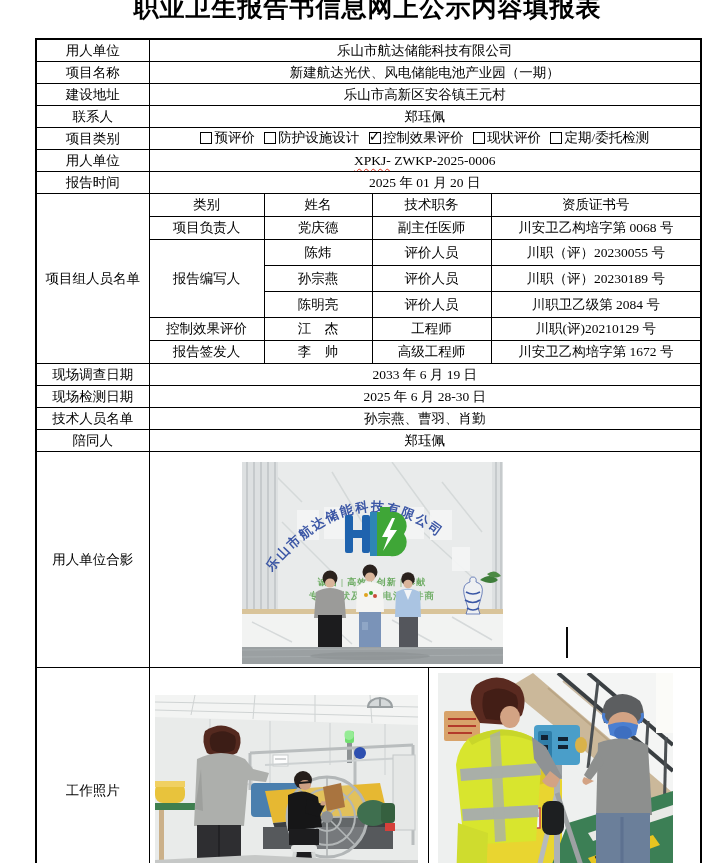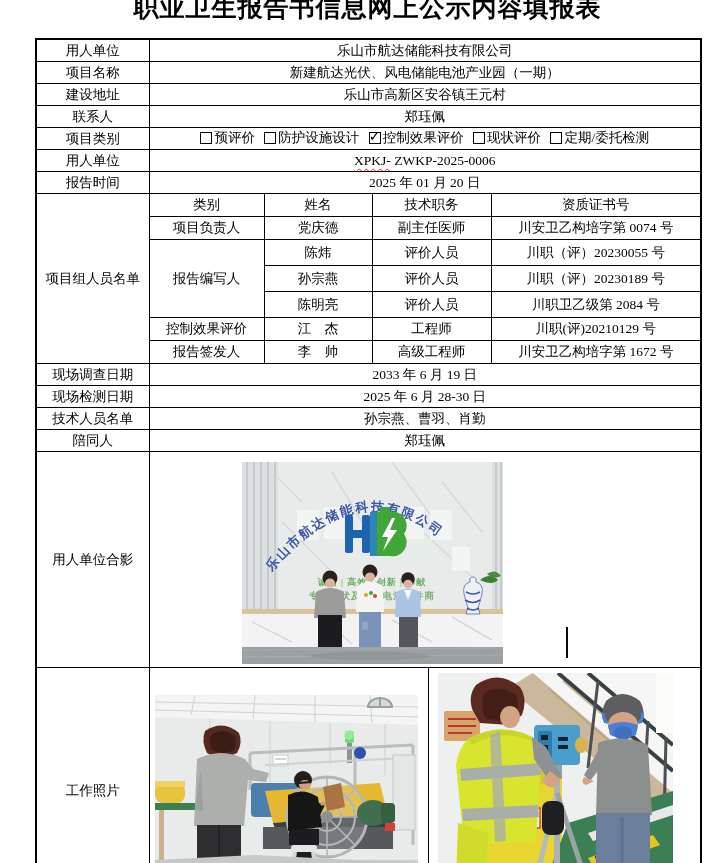--- a/index.html
+++ b/index.html
@@ -123,21 +123,21 @@
     <td class="lab" rowspan="7">项目组人员名单</td>
     <td>类别</td>
     <td>姓名</td>
     <td colspan="2">技术职务</td>
     <td>资质证书号</td>
   </tr>
   <tr class="h22">
     <td>项目负责人</td>
     <td>党庆德</td>
     <td colspan="2">副主任医师</td>
-    <td>川安卫乙构培字第 0074 号</td>
+    <td>川安卫乙构培字第 0068 号</td>
   </tr>
   <tr class="h25">
     <td rowspan="3">报告编写人</td>
     <td>陈炜</td>
     <td colspan="2">评价人员</td>
     <td>川职（评）20230055 号</td>
   </tr>
   <tr class="h25">
     <td>孙宗燕</td>
     <td colspan="2">评价人员</td>

